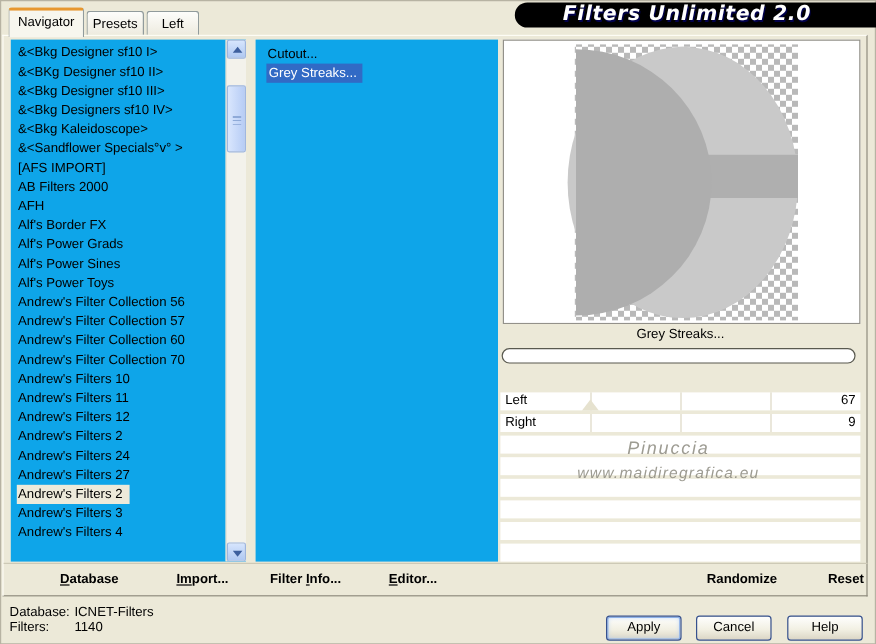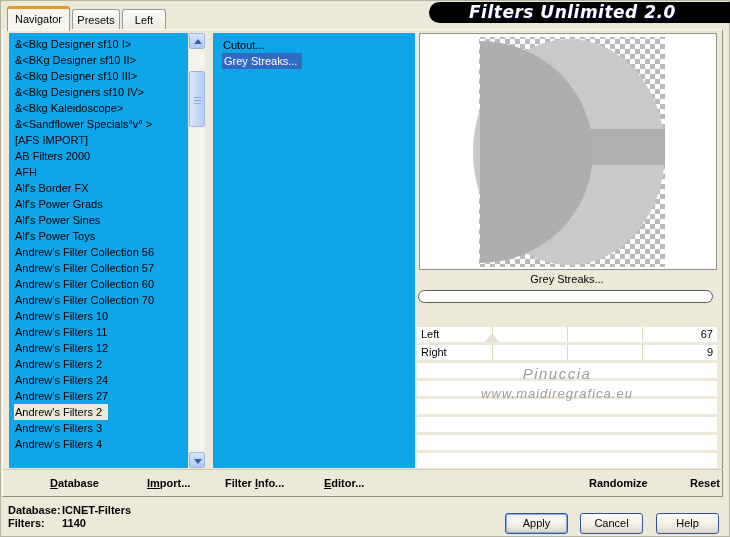--- a/index.html
+++ b/index.html
@@ -65,21 +65,21 @@
   
   .wm{position:absolute;left:417px;top:364px;width:280px;text-align:center;
       color:#8D8B80;opacity:.85;font-style:italic;pointer-events:none;}
   .wm .l1{font-size:15px;letter-spacing:1.5px;line-height:20px;}
   .wm .l2{font-size:13px;letter-spacing:1px;line-height:19px;}
   
   .sep1{position:absolute;left:3px;top:469px;width:720px;border-top:1px solid #CDC9B6;}
   .cmd{position:absolute;top:477px;font-weight:bold;font-size:11px;white-space:nowrap;cursor:default;padding-left:32px;}
   .cmd .u{text-decoration:underline;}
   
-  .stat{position:absolute;line-height:13px;font-weight:bold;}
+  .stat{position:absolute;line-height:13px;}
   .btn{position:absolute;top:513px;width:63px;height:21px;box-sizing:border-box;
       border:1px solid #36518E;border-radius:3px;text-align:center;line-height:18px;
       background:linear-gradient(#FEFEFD,#F2F0E3 55%,#DBD6C5);cursor:default;}
   .btn.apply{box-shadow:inset 0 0 0 1px #8CB0E8, inset 0 0 4px #AECBF5;}
 </style>
 </head>
 <body>
 
 <div class="dlg">
 

